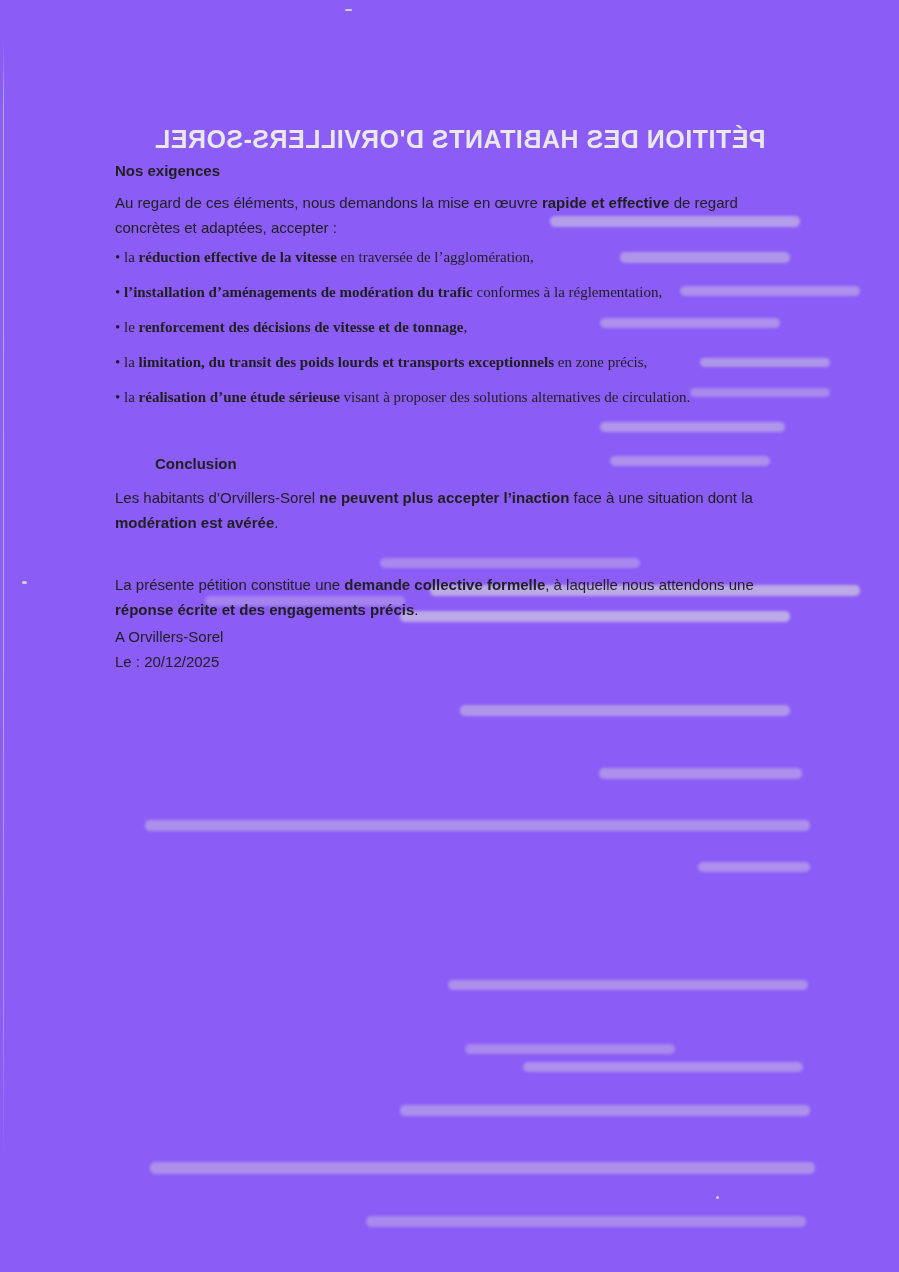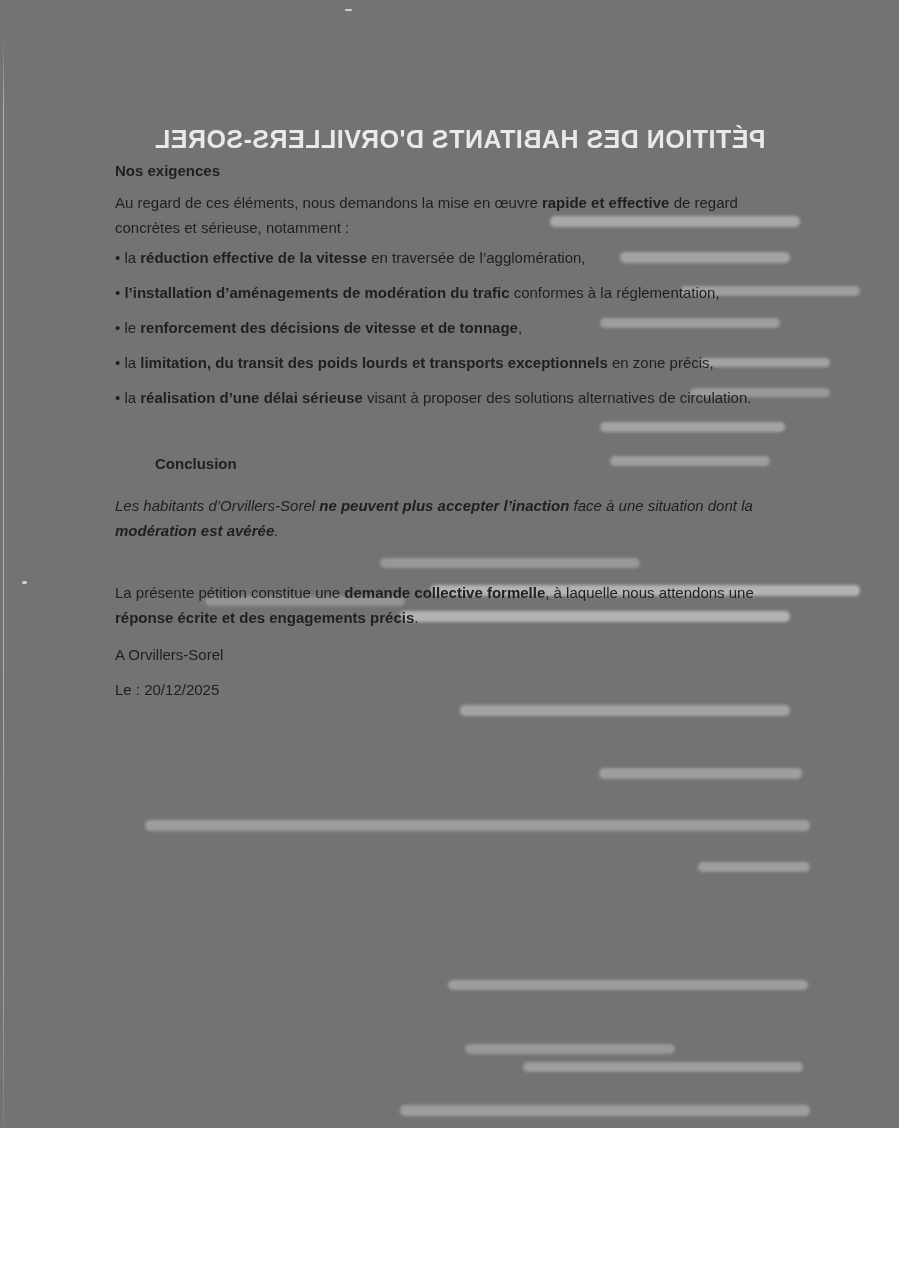--- a/index.html
+++ b/index.html
@@ -1,20 +1,20 @@
 <!DOCTYPE html>
 <html lang="fr"><head>
 <meta charset="utf-8">
 <title>Scanned petition page</title>
 <style>
   html,body{margin:0;padding:0;background:#ffffff;}
   .page{
     position:relative;
-    width:899px;height:1128px;
-    background:#737373;
+    width:899px;height:1272px;
+    background:#8b5cf6;
     overflow:hidden;
     font-family:"Liberation Sans","DejaVu Sans",sans-serif;
     color:#1f1f1f;
   }
   
   .edge-line{
     position:absolute;left:3px;top:38px;width:1px;height:1125px;
     background:linear-gradient(to bottom,
       rgba(190,190,190,0) 0%, rgba(185,185,185,.85) 6%,
       rgba(200,200,200,.7) 55%, rgba(205,205,205,.5) 85%,
@@ -40,29 +40,29 @@
   .speck{position:absolute;background:#cfcfcf;border-radius:2px;filter:blur(.4px);}
   
   .content{
     position:absolute;left:115px;top:158px;width:672px;
     font-size:15px;line-height:25px;
   }
   .content .tl{white-space:nowrap;}
   .h{font-weight:bold;}
   .bb{font-weight:bold;}
   .p-intro{margin-top:7px;}
-  ul.bullets{list-style:none;margin:5px 0 8px 0;padding:0;}
+  ul.bullets{list-style:none;margin:5px 0 8px 0;padding:0;font-family:Liberation Serif, serif;}
   ul.bullets li{margin-top:10px;}
   ul.bullets li:first-child{margin-top:0;}
   .h-conclusion{margin-top:41px;margin-left:40px;}
-  .p-inaction{margin-top:17px;font-style:italic;}
+  .p-inaction{margin-top:9px;}
   .p-decisions{margin-top:6px;}
   .p-petition{margin-top:37px;}
-  .p-place{margin-top:12px;}
-  .p-date{margin-top:10px;}
+  .p-place{margin-top:2px;}
+  .p-date{}
 </style>
 </head>
 <body>
 
 <div class="page">
 
   <div class="bleed-layer">
     <div class="bleed-title">PÉTITION DES HABITANTS D'ORVILLERS-SOREL</div>
   <div class="bar" style="left: 550px; top: 216px; width: 250px; height: 11px; opacity: 0.5;"></div>
       <div class="bar" style="left: 620px; top: 252px; width: 170px; height: 11px; opacity: 0.45;"></div>
@@ -92,38 +92,38 @@
     </div>
 
   <div class="edge-line"></div>
 
   <div class="content">
 
     <div class="h">Nos exigences</div>
 
     <div class="p-intro">
         <div class="tl"><span>Au regard de ces éléments, nous demandons la mise en œuvre </span><span class="bb">rapide et effective</span><span> de regard</span></div>
-        <div class="tl"><span>concrètes et sérieuse, notamment :</span></div>
+        <div class="tl"><span>concrètes et adaptées, accepter :</span></div>
       </div>
 
     <ul class="bullets">
       <li>
           <div class="tl"><span>• la </span><span class="bb">réduction effective de la vitesse</span><span> en traversée de l’agglomération,</span></div>
         </li>
       <li>
           <div class="tl"><span>• </span><span class="bb">l’installation d’aménagements de modération du trafic</span><span> conformes à la réglementation,</span></div>
         </li>
       <li>
           <div class="tl"><span>• le </span><span class="bb">renforcement des décisions de vitesse et de tonnage</span><span>,</span></div>
         </li>
       <li>
           <div class="tl"><span>• la </span><span class="bb">limitation, du transit des poids lourds et transports exceptionnels</span><span> en zone précis,</span></div>
         </li>
       <li>
-          <div class="tl"><span>• la </span><span class="bb">réalisation d’une délai sérieuse</span><span> visant à proposer des solutions alternatives de circulation.</span></div>
+          <div class="tl"><span>• la </span><span class="bb">réalisation d’une étude sérieuse</span><span> visant à proposer des solutions alternatives de circulation.</span></div>
         </li>
     </ul>
 
     <div class="h h-conclusion">Conclusion</div>
 
     <div class="p-inaction">
         <div class="tl"><span>Les habitants d’Orvillers-Sorel </span><span class="bb">ne peuvent plus accepter l’inaction</span><span> face à une situation dont la</span></div>
         <div class="tl"><span class="bb">modération est avérée</span><span>.</span></div>
       </div>
 

